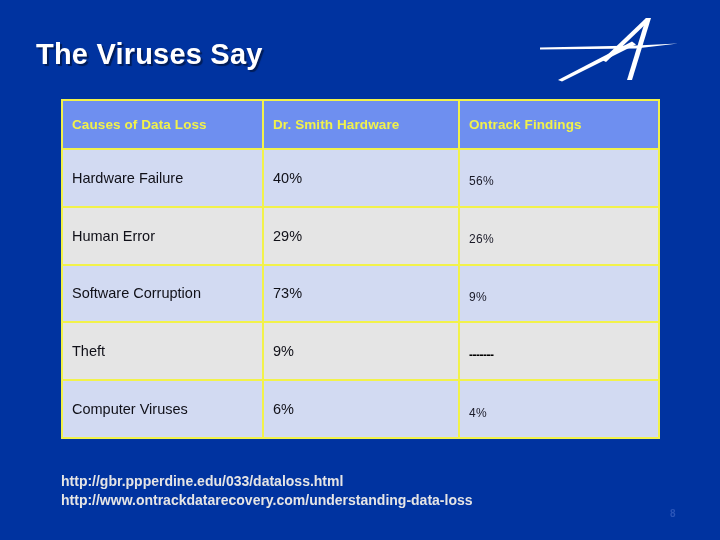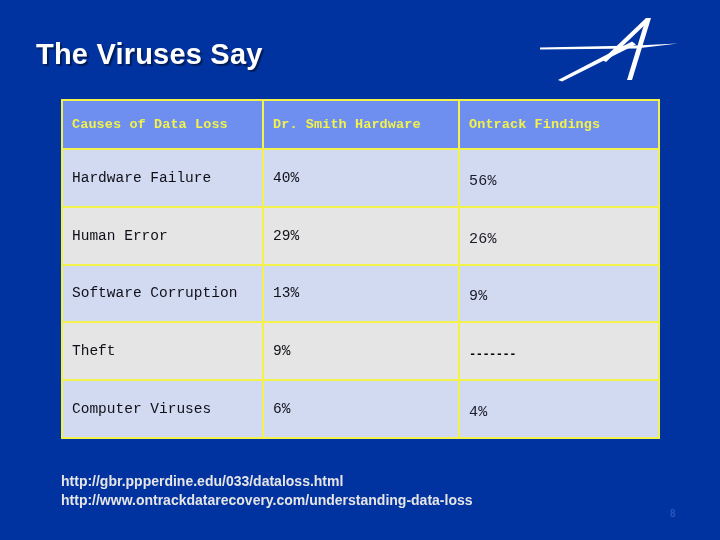--- a/index.html
+++ b/index.html
@@ -44,21 +44,20 @@
     top: 99px;
     width: 597px;
     height: 340px;
   }
   table.data-table {
     width: 100%;
     height: 100%;
     border-collapse: collapse;
     table-layout: fixed;
     border: 2px solid #f2f24a;
-    font-family: Liberation Mono, monospace;
   }
   table.data-table td,
   table.data-table th {
     border: 2px solid #f2f24a;
     padding: 0;
     margin: 0;
     vertical-align: middle;
     text-align: left;
   }
   
@@ -91,21 +90,21 @@
     display: block;
     color: #101018;
     font-size: 14.5px;
     padding-left: 9px;
     white-space: nowrap;
   }
   td.ontrack-cell { vertical-align: top; }
   .cell-ontrack {
     display: block;
     color: #1a1a28;
-    font-size: 15px;
+    font-size: 12px;
     padding-left: 9px;
     padding-top: 7px;
     white-space: nowrap;
     letter-spacing: 0.3px;
   }
   .cell-ontrack.dash-value {
     color: #000000;
     font-weight: bold;
     font-size: 12px;
     letter-spacing: -0.5px;
@@ -193,21 +192,21 @@
         </td>
         <td class="ontrack-cell">
           <span class="cell-ontrack">26%</span>
         </td>
       </tr>
       <tr class="body-row row-dark">
         <td>
           <span class="cell-cause">Software Corruption</span>
         </td>
         <td>
-          <span class="cell-smith">13%</span>
+          <span class="cell-smith">73%</span>
         </td>
         <td class="ontrack-cell">
           <span class="cell-ontrack">9%</span>
         </td>
       </tr>
       <tr class="body-row row-light">
         <td>
           <span class="cell-cause">Theft</span>
         </td>
         <td>

